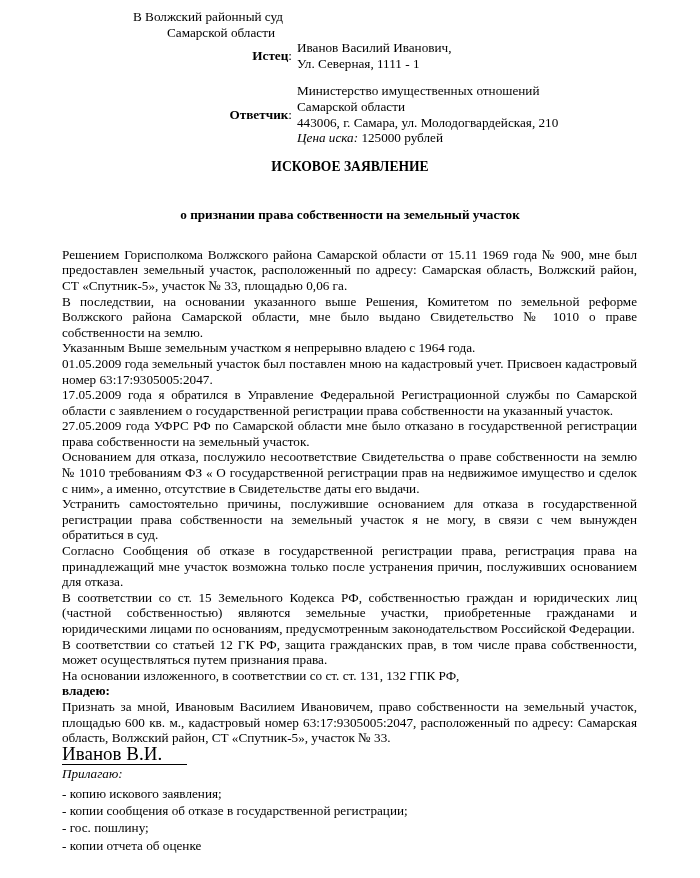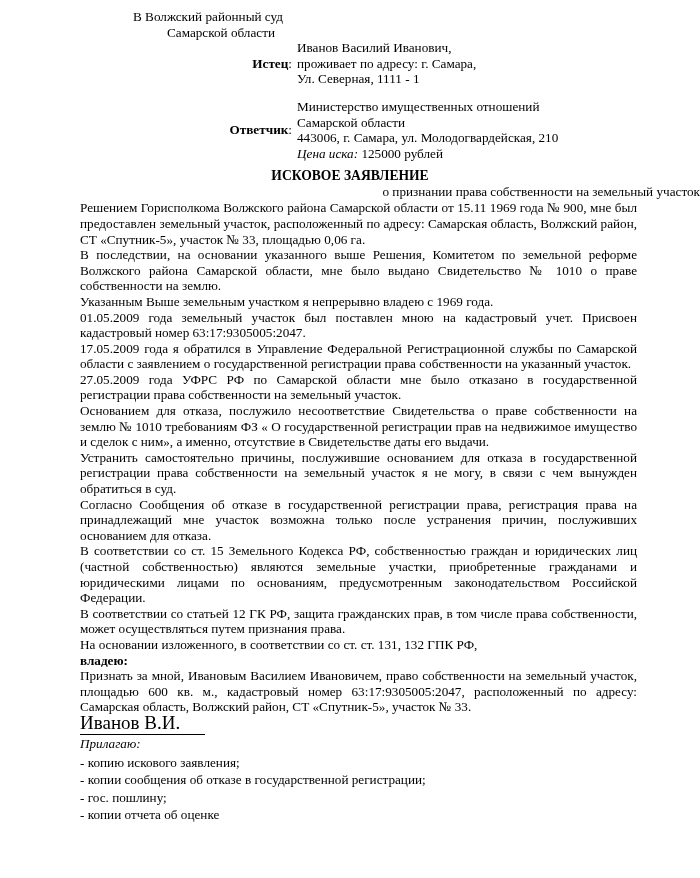--- a/index.html
+++ b/index.html
@@ -65,37 +65,39 @@
   .party.respondent {
     margin-top: 12px;
   }
 
   
   .doc-title {
     text-align: center;
     font-weight: bold;
     font-size: 13.6px;
     line-height: 16px;
-    margin-top: 7px;
+    margin-top: 13px;
   }
   .doc-subtitle {
-    text-align: right;
-    font-weight: normal;
+    text-align: center;
+    font-weight: bold;
     font-size: 13.2px;
     line-height: 16px;
+    margin-top: 32px;
   }
 
   
   .body-block {
-    padding-left: 80px;
+    padding-left: 62px;
     padding-right: 63px;
     font-size: 13.2px;
     line-height: 15.6px;
     text-align: justify;
     text-justify: inter-word;
+    margin-top: 24px;
   }
   .body-block p {
     margin: 0;
     text-align: justify;
   }
   .petition-heading {
     text-align: center;
     font-weight: bold;
     font-size: 13.2px;
     line-height: 15.6px;
@@ -141,21 +143,20 @@
 
   <div class="header-block">
 
     <div class="court-line-1">В Волжский районный суд</div>
     <div class="court-line-2">Самарской области</div>
 
     <div class="party plaintiff">
       <div class="party-label"><span>Истец</span><span class="colon">:</span></div>
       <div class="party-values">
         <div>Иванов Василий Иванович,</div>
-        <div>проживает по адресу: г. Самара,</div>
         <div>Ул. Северная, 1111 - 1</div>
       </div>
     </div>
 
     <div class="party respondent">
       <div class="party-label"><span>Ответчик</span><span class="colon">:</span></div>
       <div class="party-values">
         <div>Министерство имущественных отношений</div>
         <div>Самарской области</div>
         <div>443006, г. Самара, ул. Молодогвардейская, 210</div>
@@ -164,21 +165,21 @@
     </div>
 
   </div>
 
   <div class="doc-title">ИСКОВОЕ ЗАЯВЛЕНИЕ</div>
   <div class="doc-subtitle">о признании права собственности на земельный участок</div>
 
   <div class="body-block">
     <p>Решением Горисполкома Волжского района Самарской области от 15.11 1969 года № 900, мне был предоставлен земельный участок, расположенный по адресу: Самарская область, Волжский район, СТ «Спутник-5», участок № 33, площадью 0,06 га.</p>
     <p>В последствии, на основании указанного выше Решения, Комитетом по земельной реформе Волжского района Самарской области, мне было выдано Свидетельство № 1010 о праве собственности на землю.</p>
-    <p>Указанным Выше земельным участком я непрерывно владею с 1969 года.</p>
+    <p>Указанным Выше земельным участком я непрерывно владею с 1964 года.</p>
     <p>01.05.2009 года земельный участок был поставлен мною на кадастровый учет. Присвоен кадастровый номер 63:17:9305005:2047.</p>
     <p>17.05.2009 года я обратился в Управление Федеральной Регистрационной службы по Самарской области с заявлением о государственной регистрации права собственности на указанный участок.</p>
     <p>27.05.2009 года УФРС РФ по Самарской области мне было отказано в государственной регистрации права собственности на земельный участок.</p>
     <p>Основанием для отказа, послужило несоответствие Свидетельства о праве собственности на землю № 1010 требованиям ФЗ « О государственной регистрации прав на недвижимое имущество и сделок с ним», а именно, отсутствие в Свидетельстве даты его выдачи.</p>
     <p>Устранить самостоятельно причины, послужившие основанием для отказа в государственной регистрации права собственности на земельный участок я не могу, в связи с чем вынужден обратиться в суд.</p>
     <p>Согласно Сообщения об отказе в государственной регистрации права, регистрация права на принадлежащий мне участок возможна только после устранения причин, послуживших основанием для отказа.</p>
     <p>В соответствии со ст. 15 Земельного Кодекса РФ, собственностью граждан и юридических лиц (частной собственностью) являются земельные участки, приобретенные гражданами и юридическими лицами по основаниям, предусмотренным законодательством Российской Федерации.</p>
     <p>В соответствии со статьей 12 ГК РФ, защита гражданских прав, в том числе права собственности, может осуществляться путем признания права.</p>
     <p>На основании изложенного, в соответствии со ст. ст. 131, 132 ГПК РФ,</p>
 

